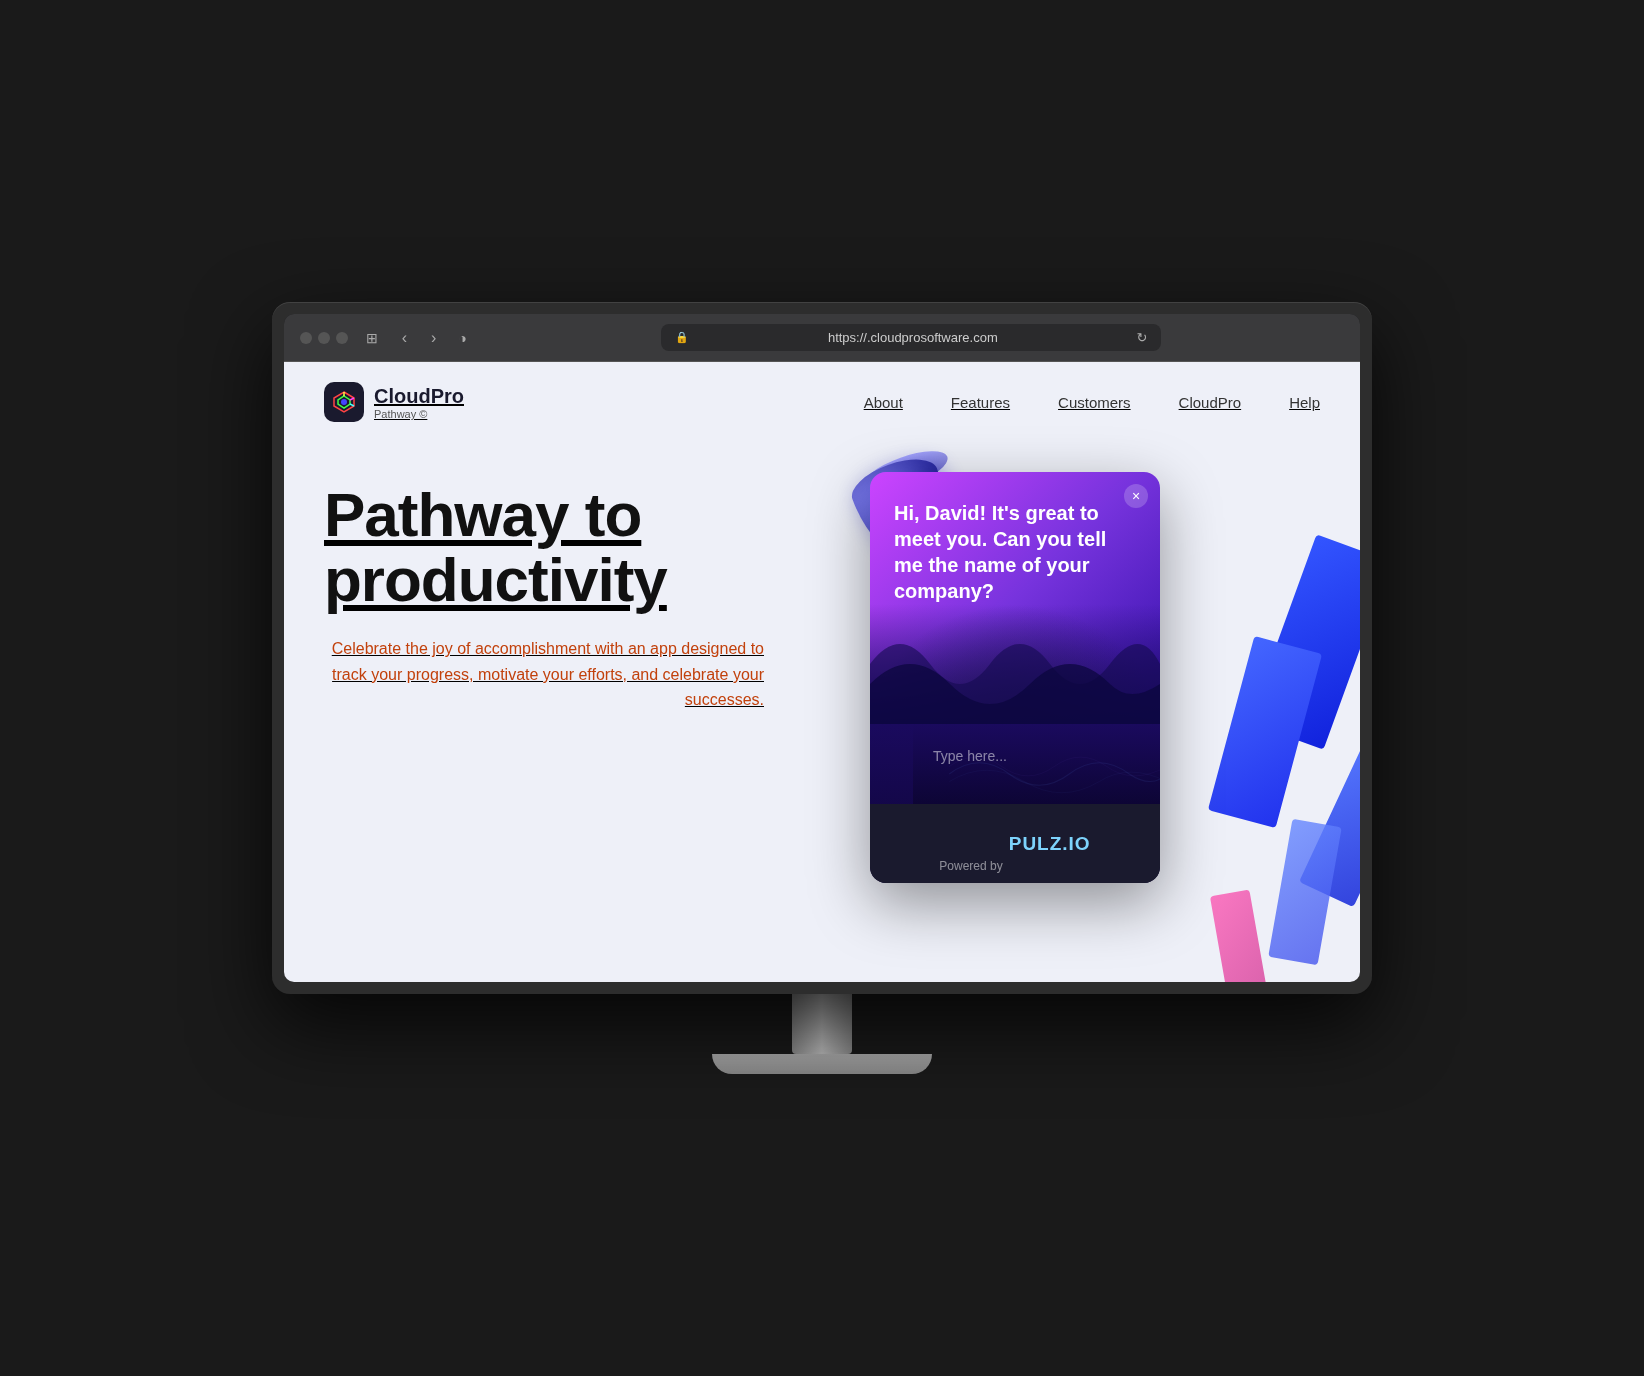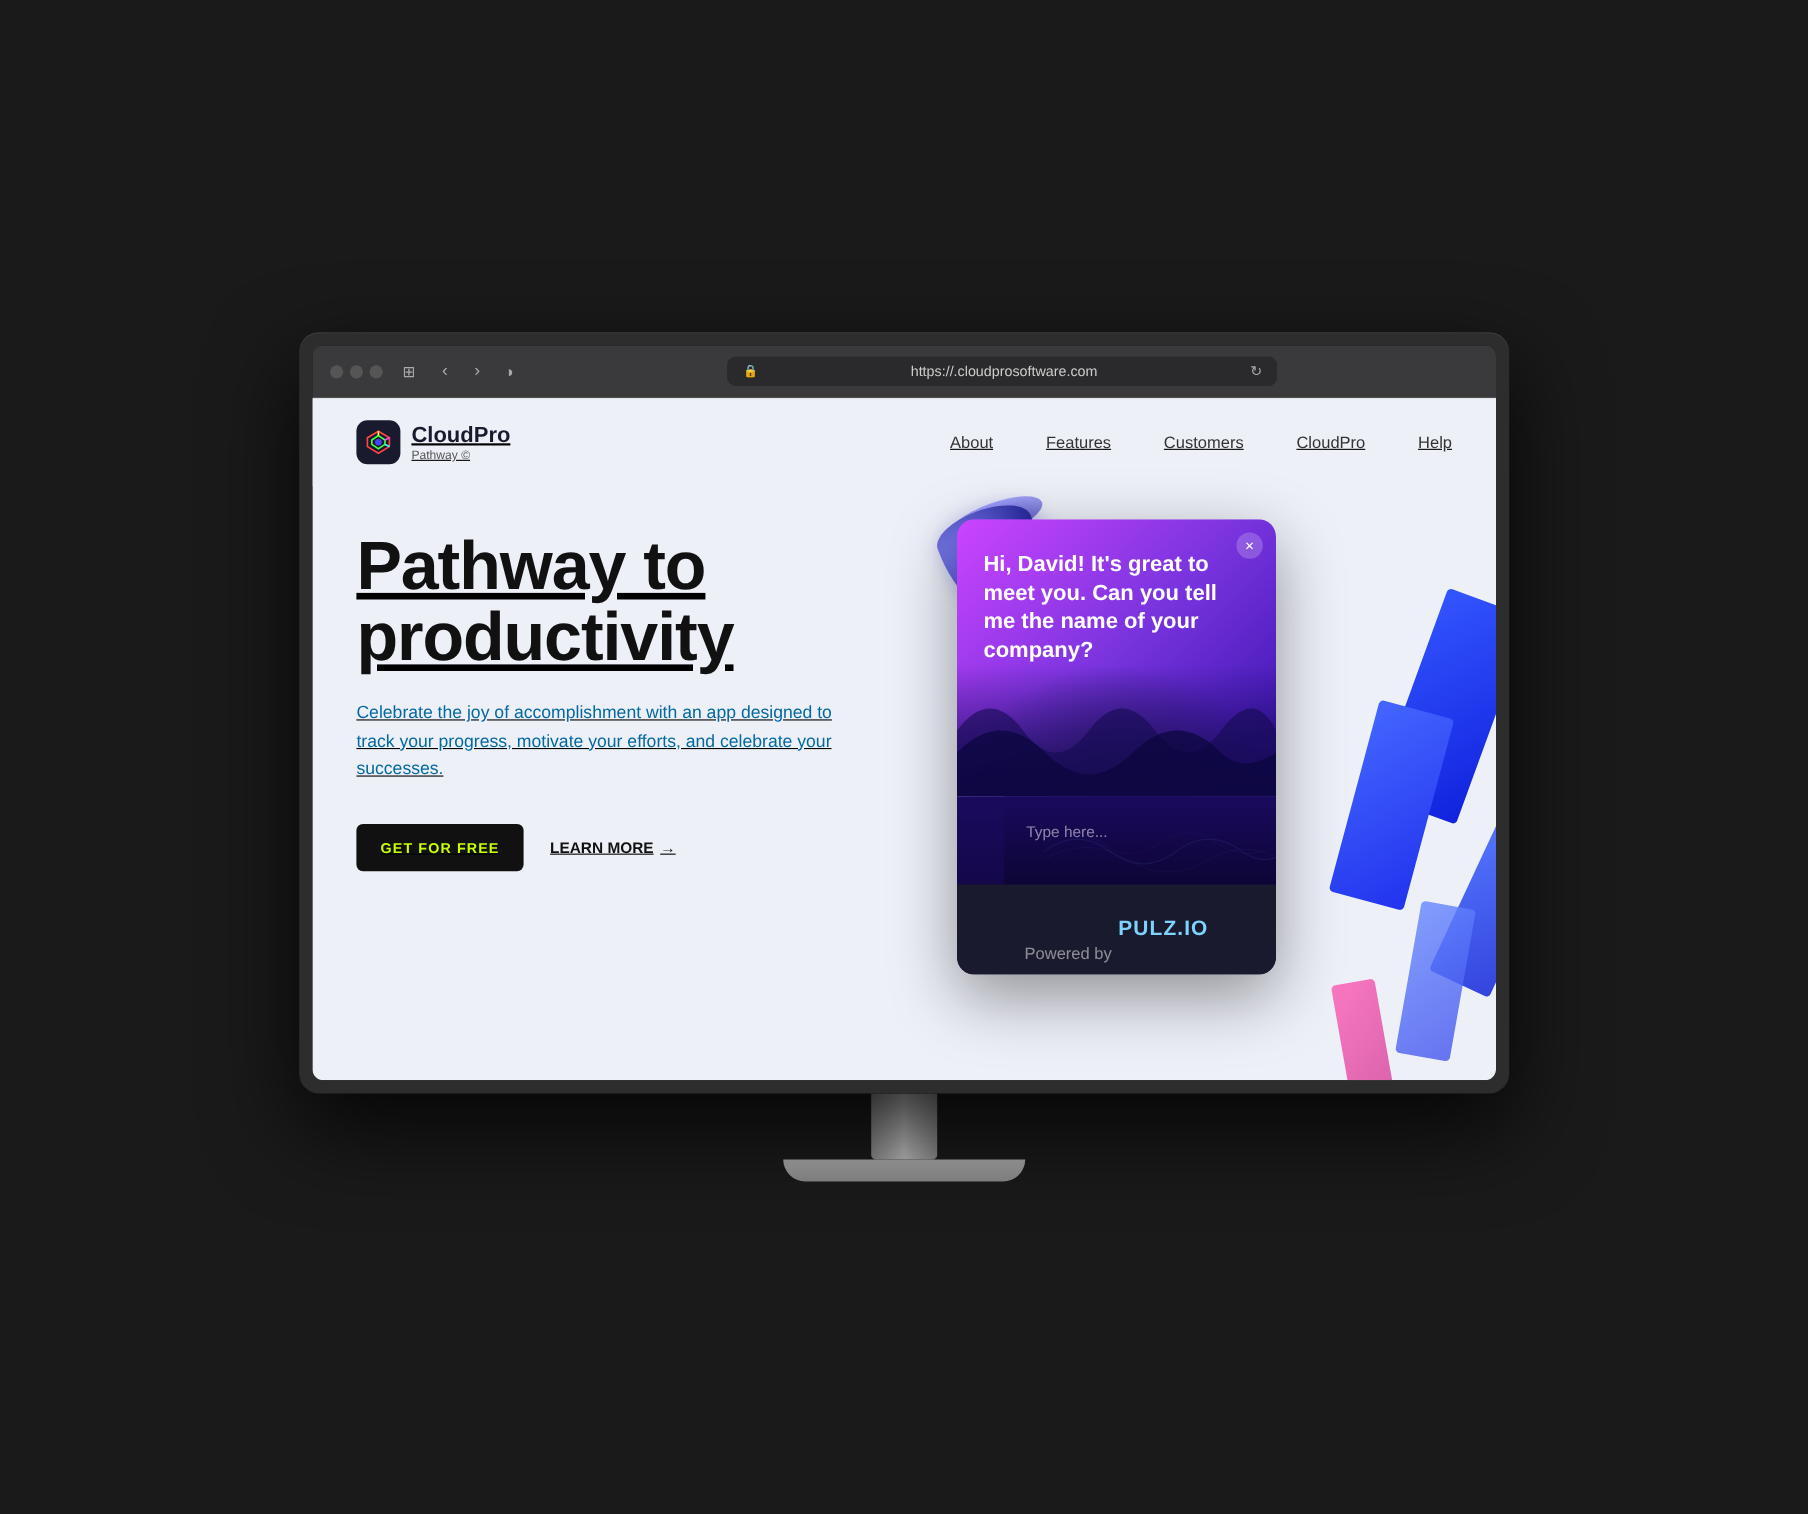--- a/index.html
+++ b/index.html
@@ -200,24 +200,25 @@
       font-size: 62px;
       font-weight: 900;
       color: #111;
       line-height: 1.05;
       margin-bottom: 24px;
       letter-spacing: -1px;
     }
 
     .hero-subtitle {
       font-size: 16px;
-      color: #0369a1;
+      color: #c2410c;
       line-height: 1.6;
       margin-bottom: 36px;
       max-width: 440px;
+      text-align: right;
     }
 
     .hero-buttons {
       display: flex;
       align-items: center;
       gap: 24px;
     }
 
     .btn-primary {
       background: #111;
@@ -459,21 +460,21 @@
       background: #1a1a2e;
       padding: 10px 16px;
       display: flex;
       align-items: center;
       justify-content: center;
       gap: 6px;
     }
 
     .powered-by-text {
       color: rgba(255,255,255,0.5);
-      font-size: 15px;
+      font-size: 12px;
       margin-top: 45px;
     }
 
     .pulzio-text {
       color: #7dd3fc;
       font-size: 19px;
       font-weight: 700;
       letter-spacing: 1px;
     }
 
@@ -551,27 +552,20 @@
             <a class="nav-link">Customers</a>
             <a class="nav-link">CloudPro</a>
             <a class="nav-link">Help</a>
           </div>
         </nav>
 
         <div class="hero-section">
           <div class="hero-text">
             <h1 class="hero-title">Pathway to productivity</h1>
             <p class="hero-subtitle">Celebrate the joy of accomplishment with an app designed to track your progress, motivate your efforts, and celebrate your successes.</p>
-            <div class="hero-buttons">
-              <button class="btn-primary">GET FOR FREE</button>
-              <button class="btn-learn-more">
-                <span>LEARN MORE</span>
-                <span>→</span>
-              </button>
-            </div>
           </div>
 
           <div class="hero-visual">
 
             <div class="shape-cylinder">
               <div class="cylinder-cap">
                 <div class="cylinder-hole"></div>
               </div>
               <div class="cylinder-body">
                 <div class="cylinder-rainbow"></div>

